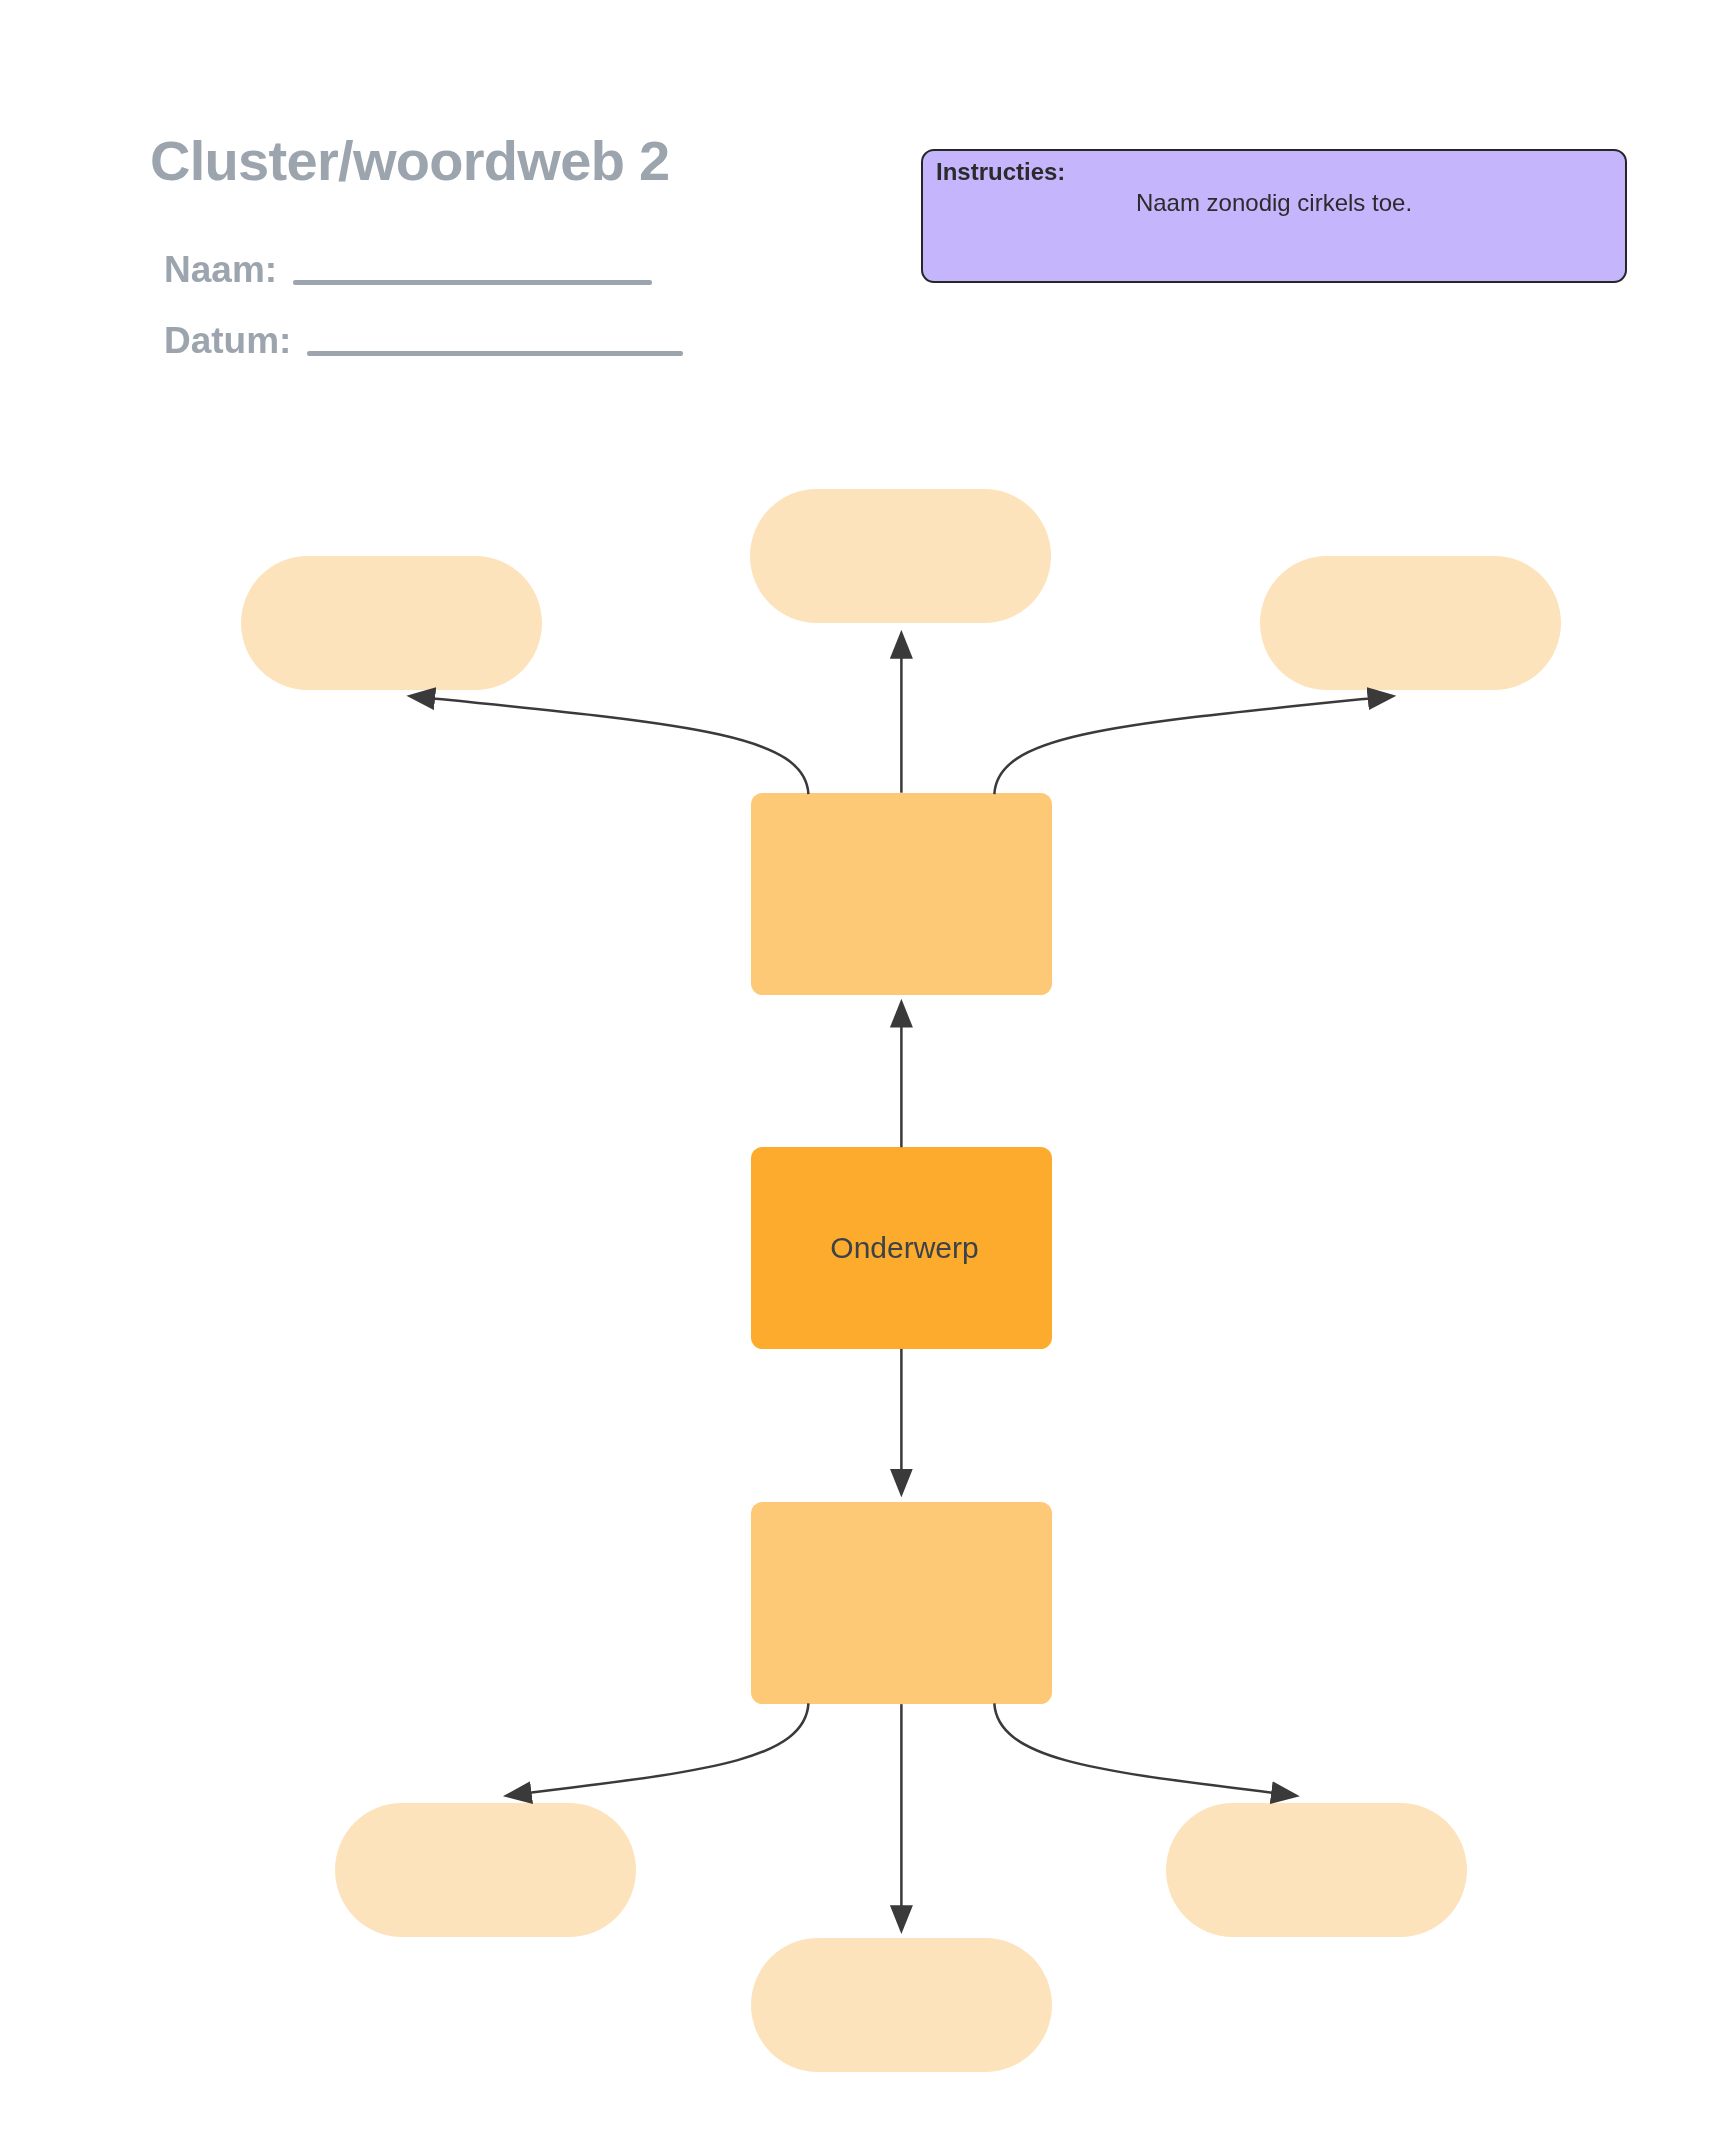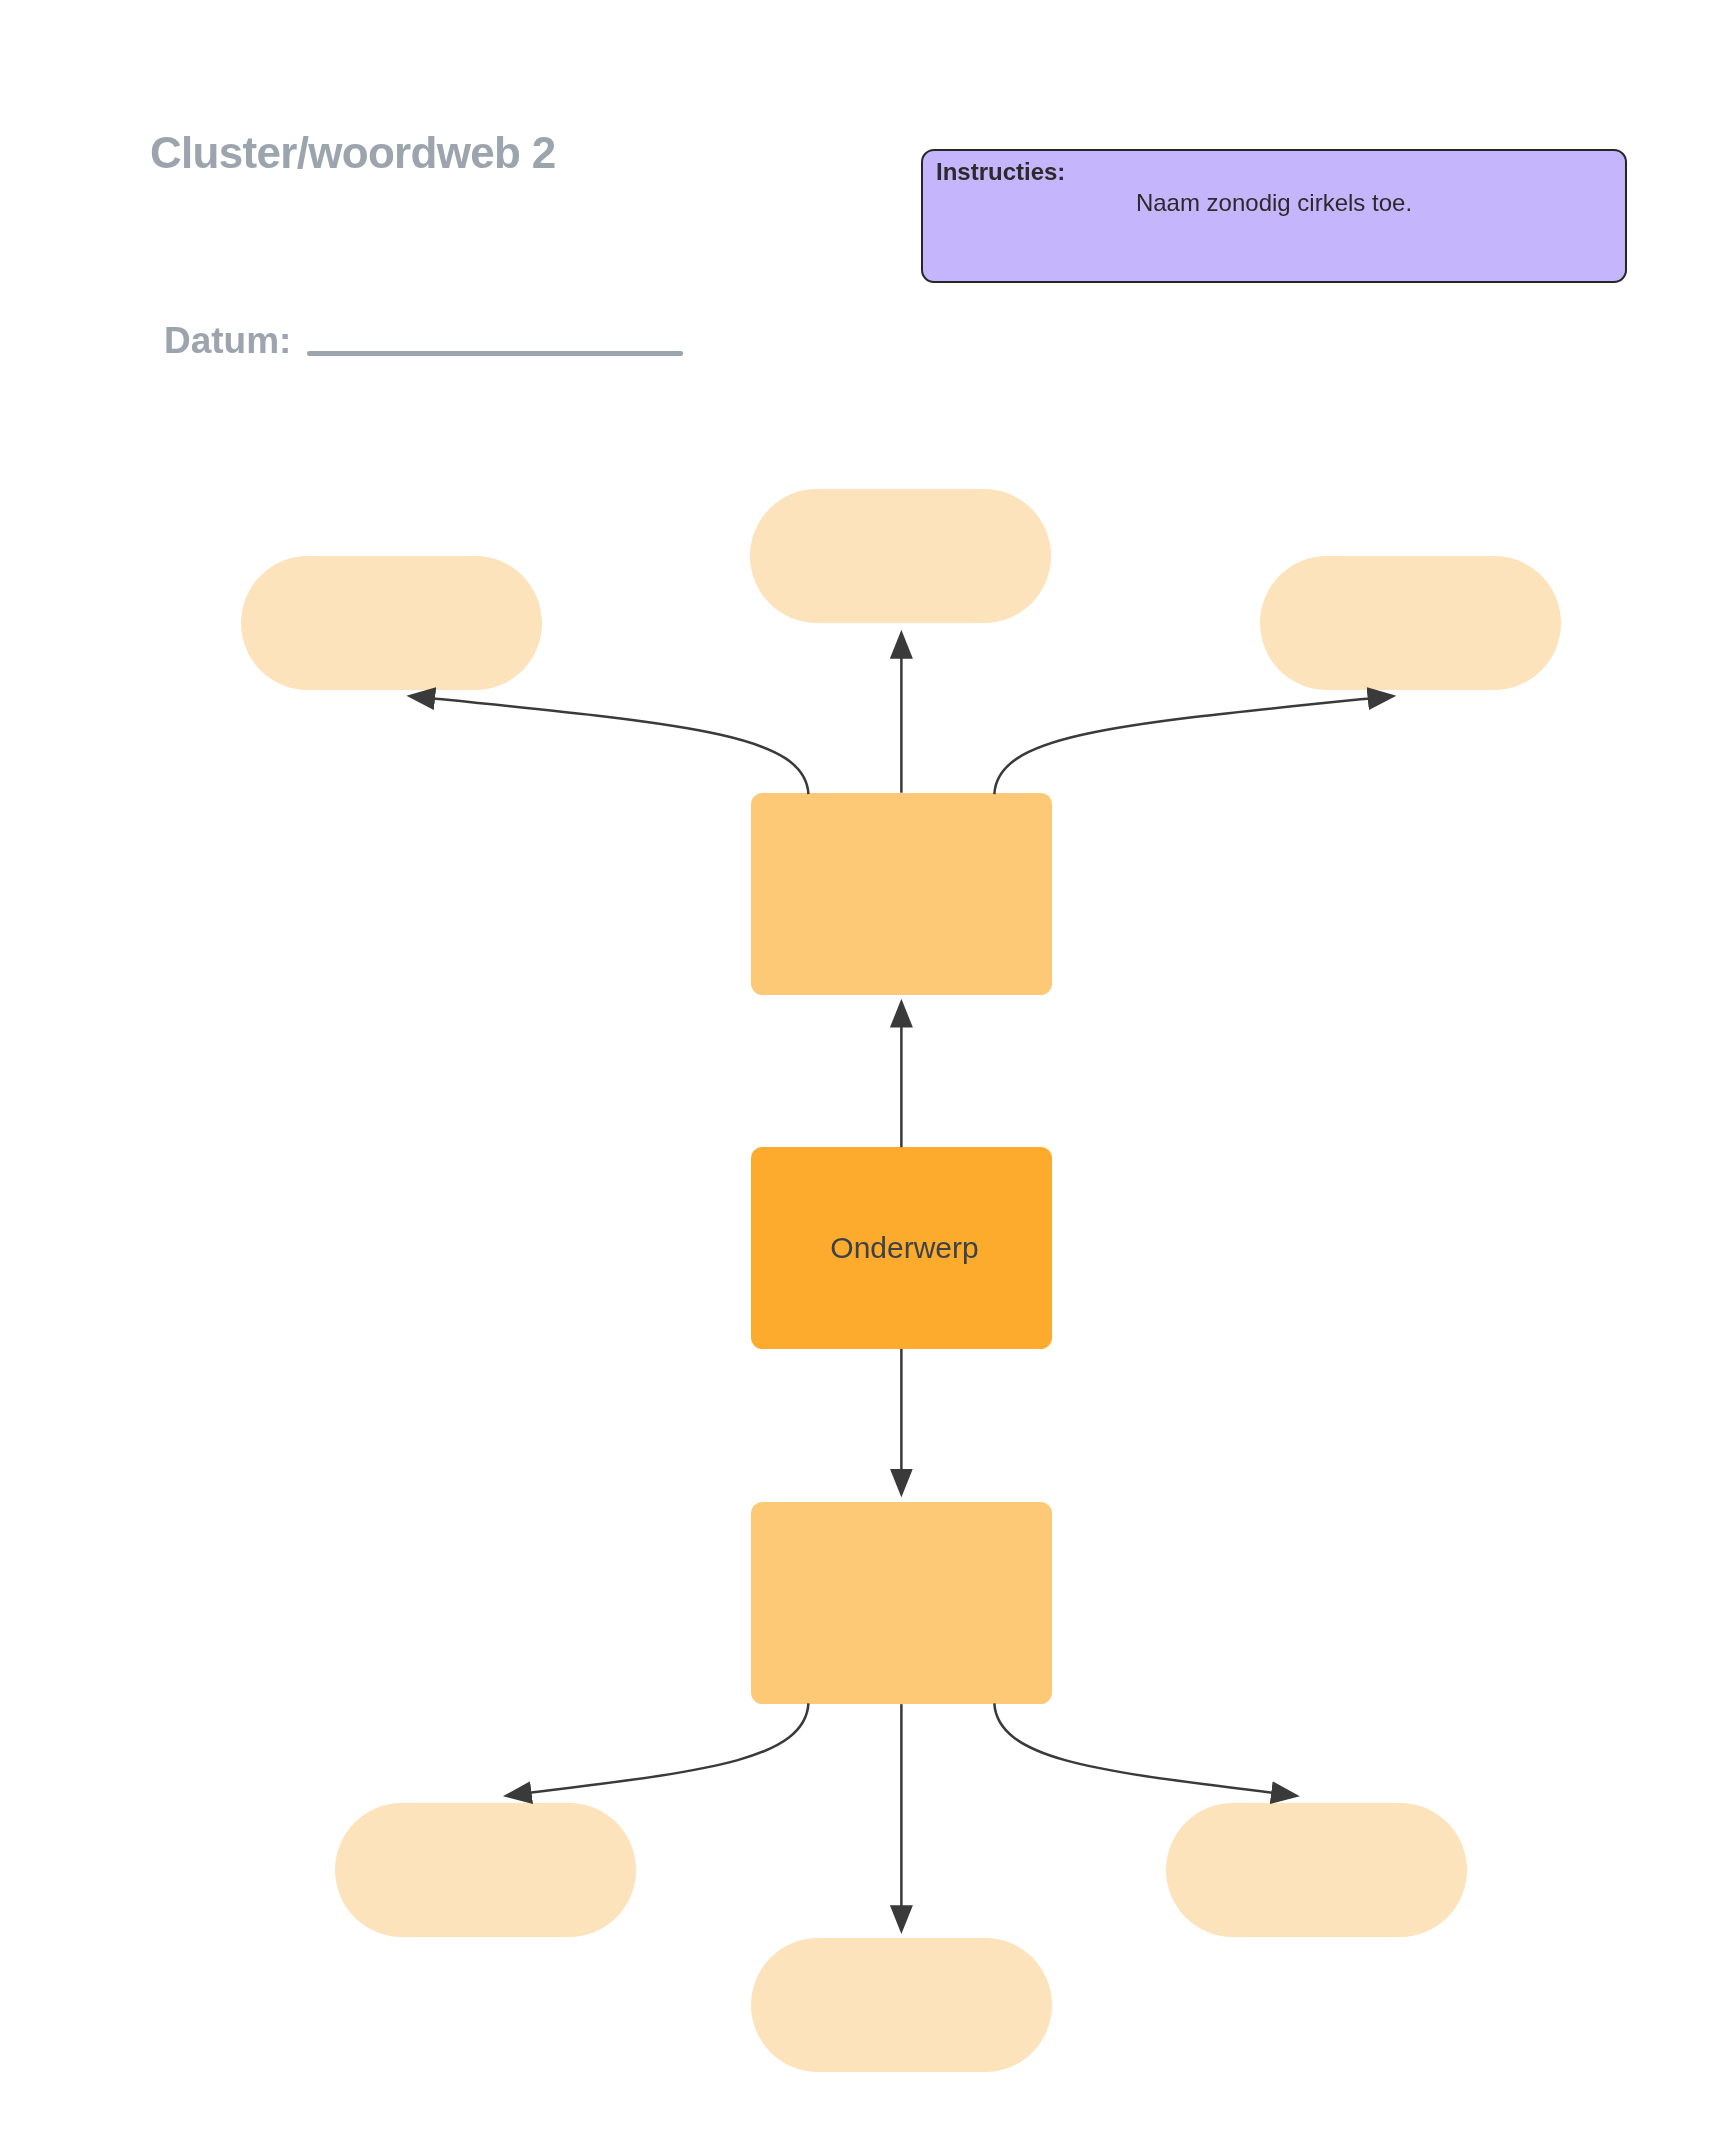--- a/index.html
+++ b/index.html
@@ -5,21 +5,21 @@
   html,body{margin:0;padding:0;background:#ffffff;}
   body{
     width:1730px;height:2151px;position:relative;overflow:hidden;
     font-family:"Liberation Sans", sans-serif;
   }
   .canvas{position:absolute;inset:0;}
 
   
   .page-title{
     position:absolute;left:150px;top:128px;margin:0;
-    font-size:44px;font-weight:bold;letter-spacing:-0.7px;
+    font-size:56px;font-weight:bold;letter-spacing:-0.7px;
     color:var(--color-heading-gray,#9ca4ae);
   }
   .field-row{
     position:absolute;display:flex;align-items:flex-end;gap:16px;
     font-size:37px;font-weight:bold;color:var(--color-heading-gray,#9ca4ae);
   }
   .field-row.naam{left:164px;top:249px;}
   .field-row.datum{left:164px;top:320px;}
   .field-line{
     display:block;height:5px;border-radius:2.2px;margin-bottom:5.8px;
@@ -70,20 +70,24 @@
   }
   svg.connectors marker path{fill:var(--color-connector,#3a3a3a);}
 </style>
 </head>
 <body>
 
 <div class="canvas">
 
   <h1 class="page-title">Cluster/woordweb 2</h1>
 
+  <div class="field-row naam">
+    <span>Naam:</span>
+    <span class="field-line"></span>
+  </div>
 
   <div class="field-row datum">
     <span>Datum:</span>
     <span class="field-line"></span>
   </div>
 
   <div class="instructions">
     <div class="instr-heading">Instructies:</div>
     <div class="instr-body">Naam zonodig cirkels toe.</div>
   </div>

